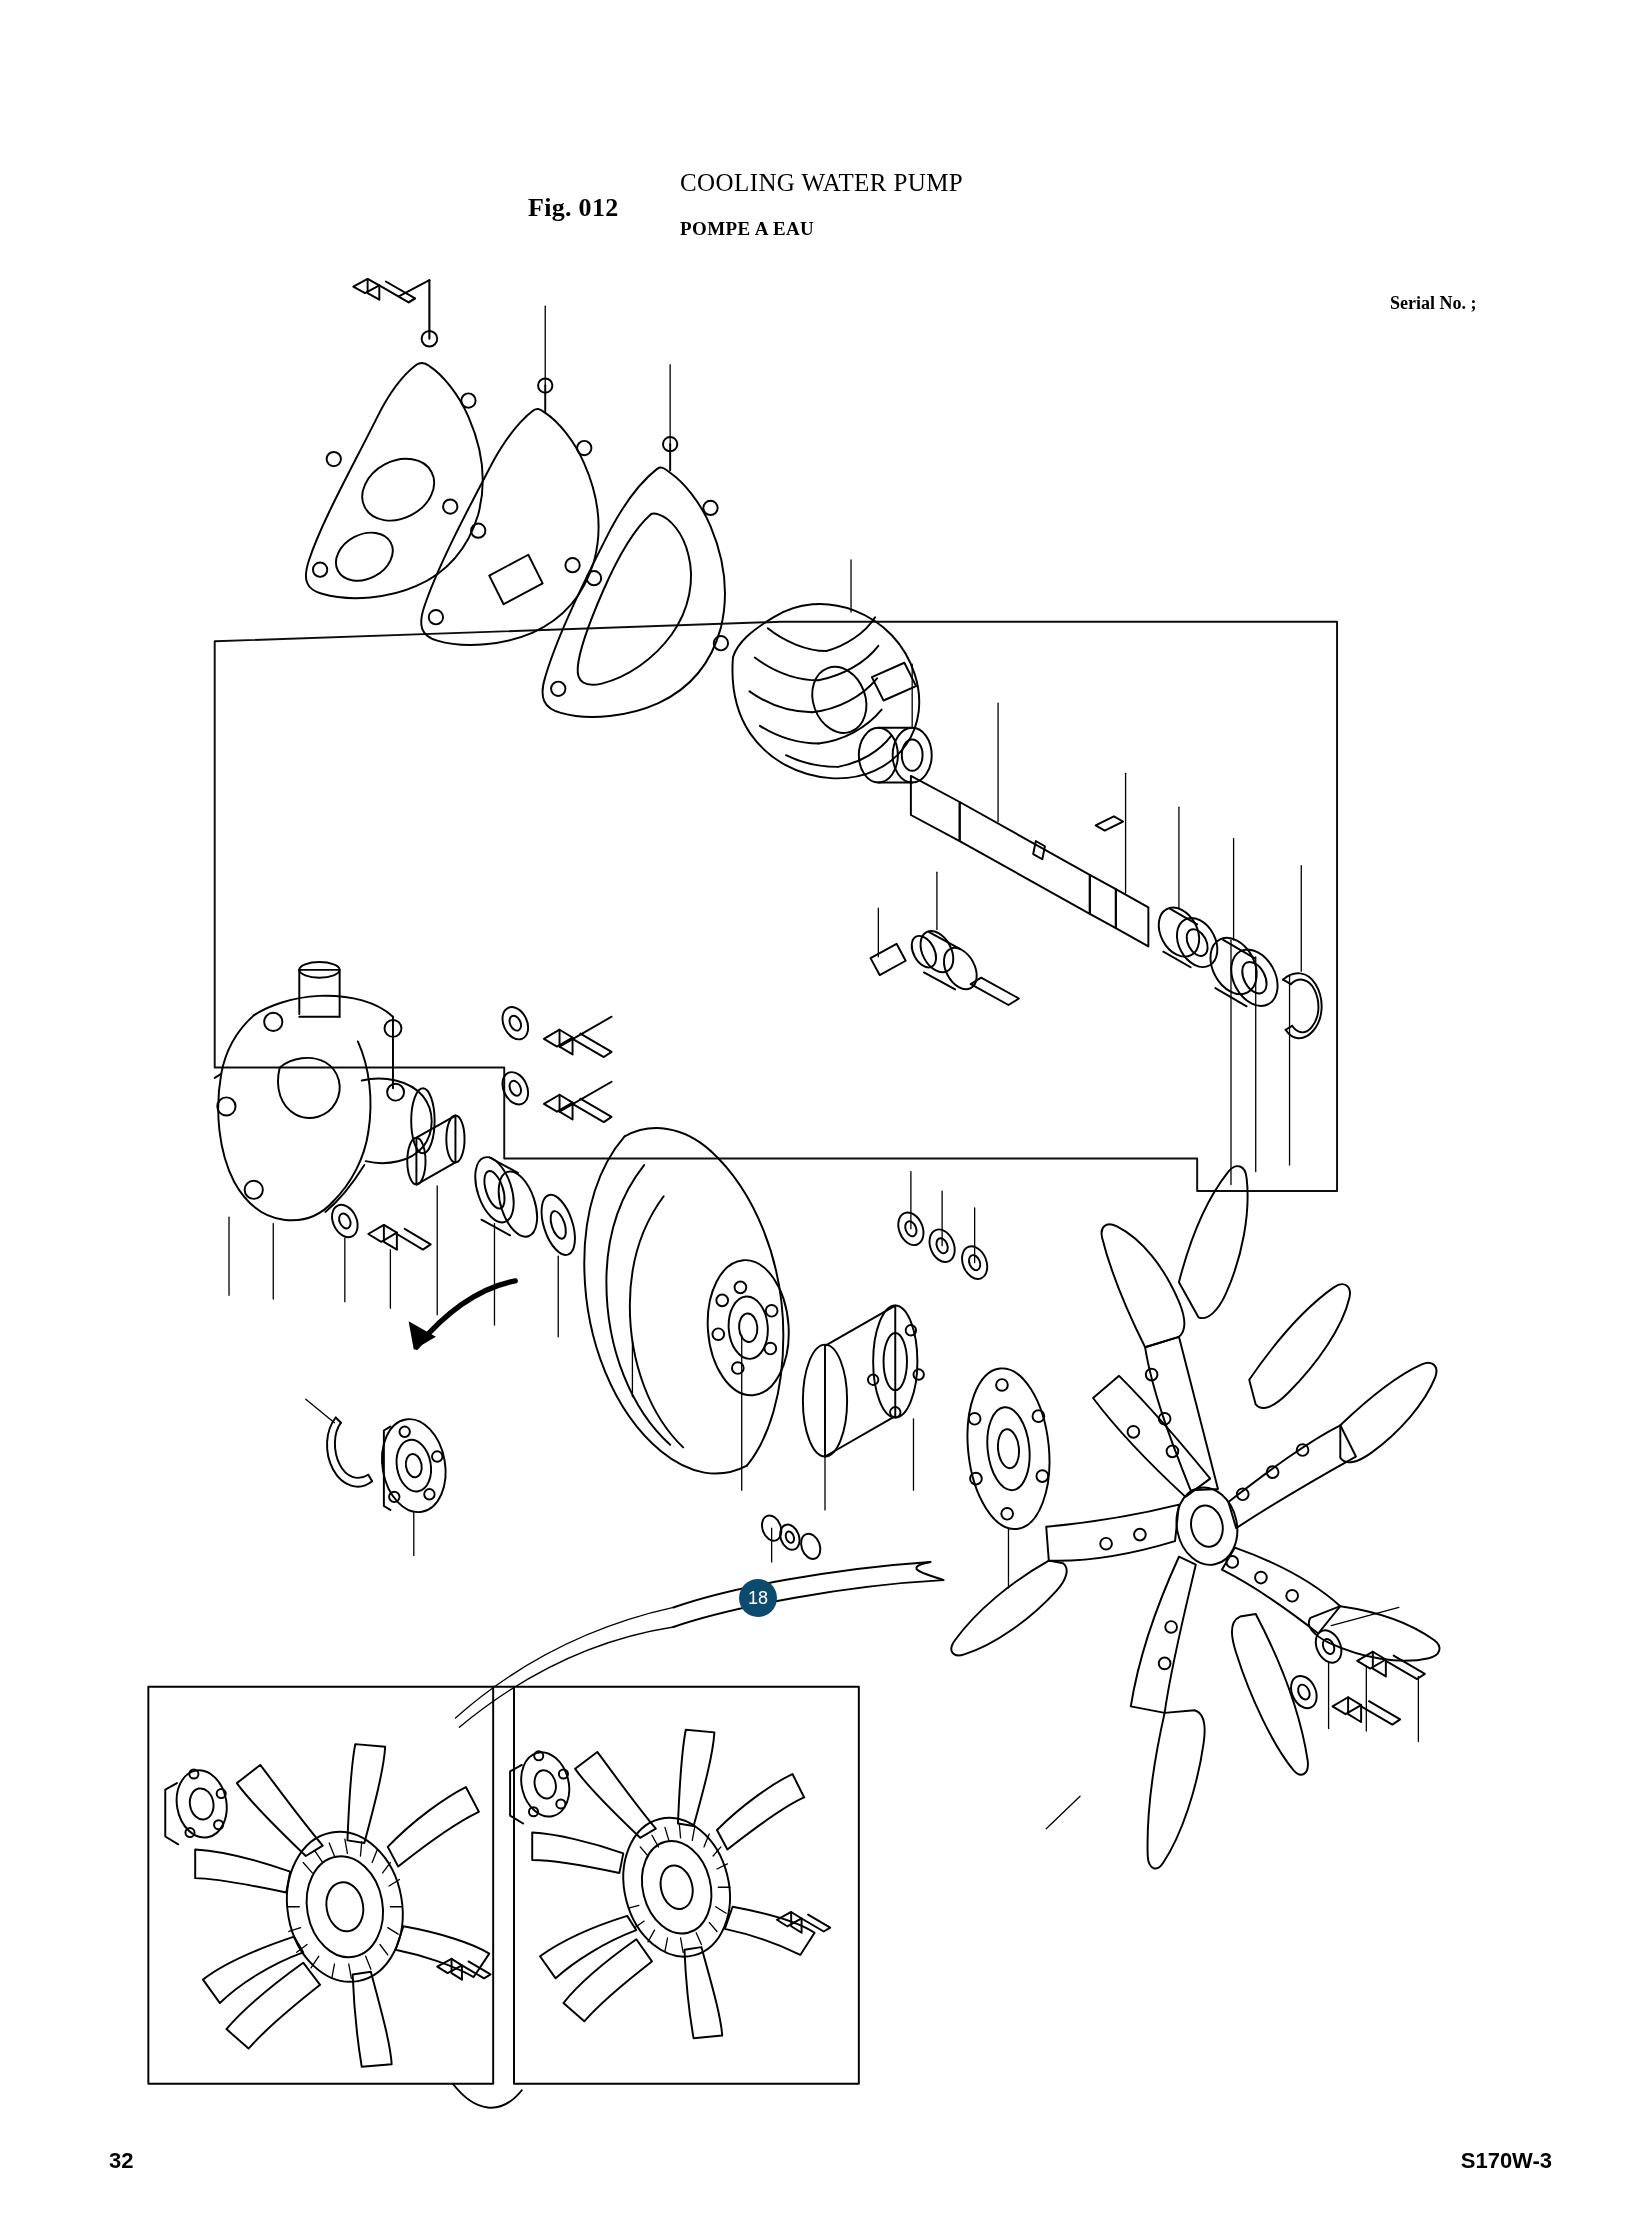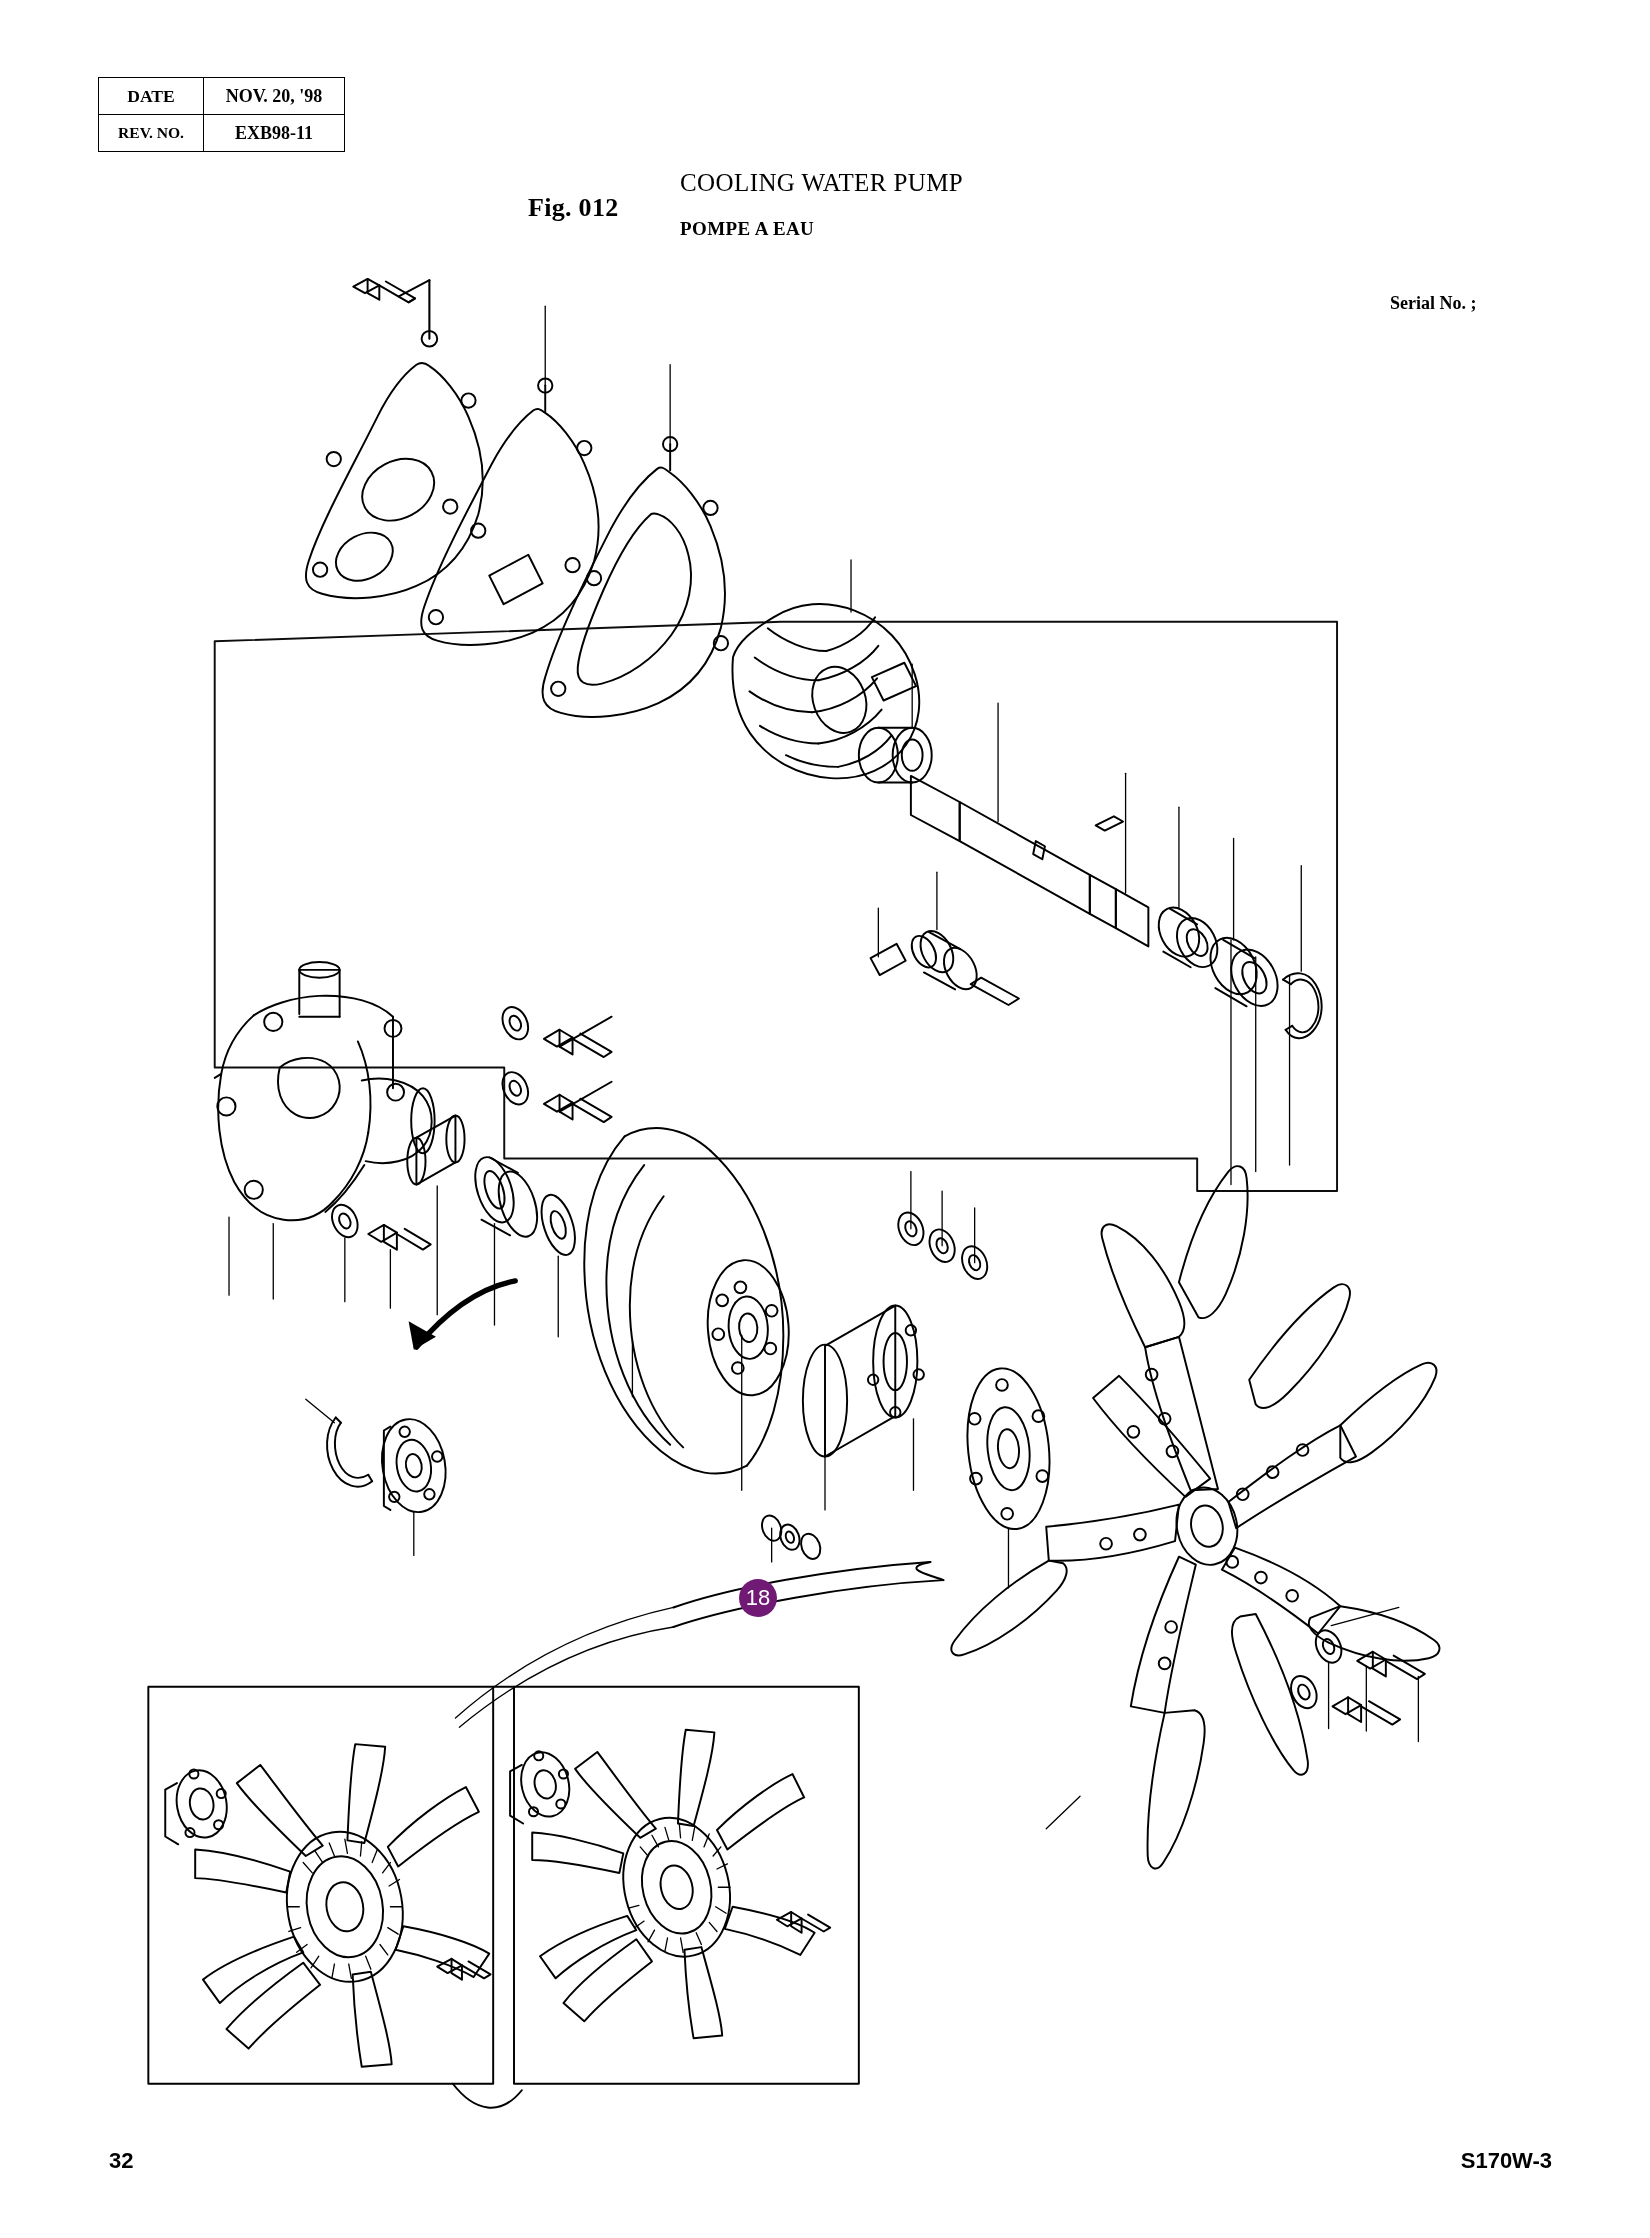--- a/index.html
+++ b/index.html
@@ -114,50 +114,38 @@
     width: 1650px;
     height: 2239px;
     pointer-events: none;
   }
 
   .callout {
     position: absolute;
     width: 38px;
     height: 38px;
     border-radius: 50%;
-    background: #701a75;
+    background: #0c4a6e;
     color: #ffffff;
     font-family: "Liberation Sans", sans-serif;
-    font-size: 22px;
+    font-size: 18px;
     font-weight: normal;
     display: flex;
     align-items: center;
     justify-content: center;
     box-sizing: border-box;
   }
 </style>
 </head>
 <body>
 
 <div class="page">
 
   <div class="header-block">
 
-    <table class="rev-table">
-      <tbody>
-          <tr>
-        <td class="label">DATE</td>
-        <td class="value">NOV. 20, '98</td>
-      </tr>
-      <tr>
-        <td class="label small">REV. NO.</td>
-        <td class="value">EXB98-11</td>
-      </tr>
-    </tbody>
-      </table>
 
     <div class="fig-no">Fig. 012</div>
     <div class="title-en">COOLING WATER PUMP</div>
     <div class="title-fr">POMPE A EAU</div>
     <div class="serial-no">Serial No. ;</div>
   </div>
 
   <svg class="drawing" viewBox="0 0 2536 3440" xmlns="http://www.w3.org/2000/svg">
     <g fill="none" stroke="#000" stroke-width="3" stroke-linecap="round" stroke-linejoin="round">
 

